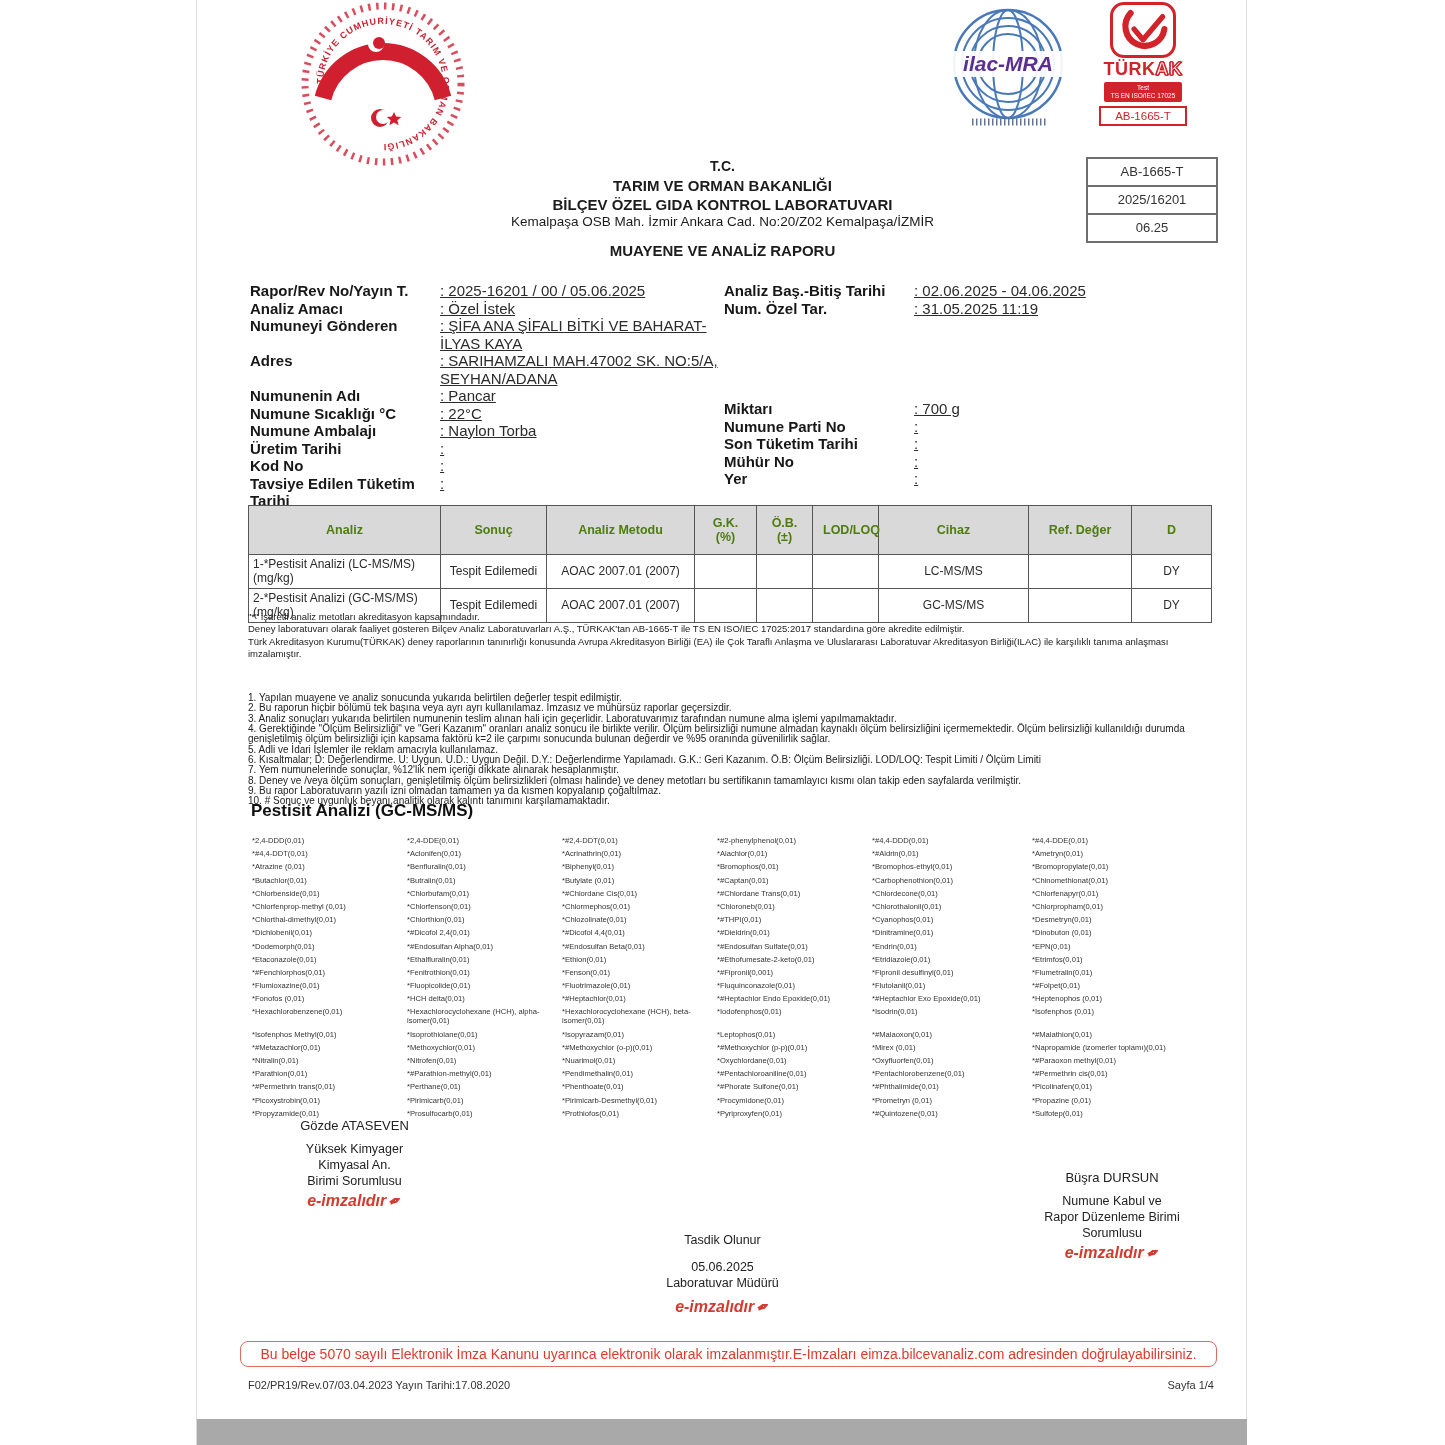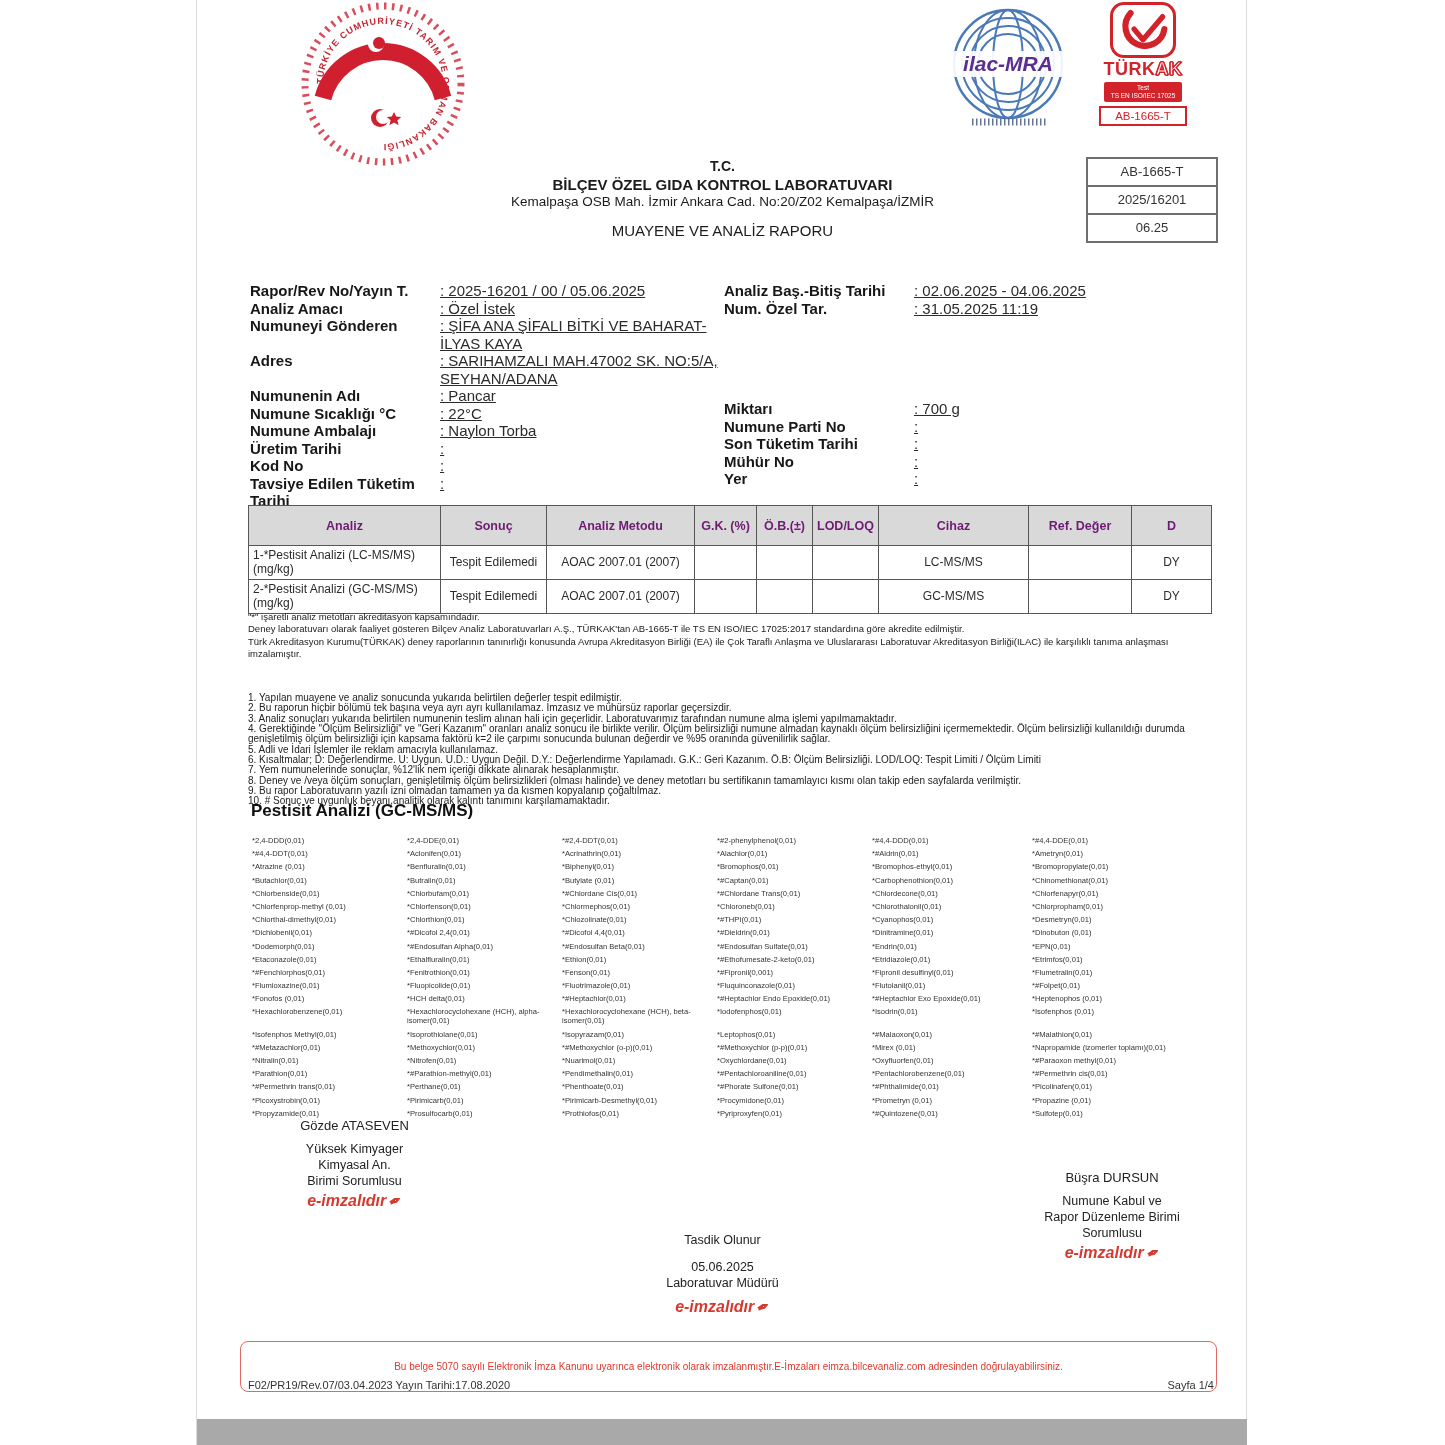--- a/index.html
+++ b/index.html
@@ -23,35 +23,35 @@
   .idboxes { position:absolute; left:1086px; top:157px; width:132px; }
   .idbox { border:2px solid #6e6e6e; height:30px; line-height:26px; text-align:center; font-size:13px; background:#fff; color:#333; }
   .idbox + .idbox { margin-top:-2px; }
 
   
   .hdr { position:absolute; top:158px; left:0; width:1445px; text-align:center; color:#1c1c1c; }
   .hdr .tc { font-size:14px; font-weight:bold; }
   .hdr .l1 { font-size:15px; font-weight:bold; margin-top:3px; }
   .hdr .l2 { font-size:15px; font-weight:bold; margin-top:2px; }
   .hdr .addr { font-size:13.5px; margin-top:1px; }
-  .hdr .title { font-size:15px; font-weight:normal; margin-top:13px; }
+  .hdr .title { font-size:15px; font-weight:bold; margin-top:13px; }
 
   
   .meta { position:absolute; top:282px; left:250px; width:966px; display:flex; }
   .meta-col-left { width:474px; }
   .meta-col-right { flex:1; }
   .meta-row { display:flex; font-size:15px; line-height:17.5px; }
   .meta-row .lbl { width:190px; font-weight:bold; flex-shrink:0; color:#171717; }
   .meta-row .val { flex:1;text-decoration:underline; }
   .meta-spacer { height:83px; }
 
   
   table.results { position:absolute; top:505px; left:248px; width:963px; border-collapse:collapse; table-layout:fixed; }
   .results th, .results td { border:1px solid #565656; }
-  .results th { background:#d9d9d9; font-size:12.5px; font-weight:bold; height:40px; text-align:center; padding:2px; color:#701a75; }
+  .results th { background:#d9d9d9; font-size:12.5px; font-weight:bold; height:40px; text-align:center; padding:10px; color:#4d7c0f; }
   .results td { font-size:12px; height:31px; text-align:center; padding:2px 4px; line-height:1.2; }
   .results td:first-child { text-align:left; white-space:pre-line; }
 
   
   .acc-notes { position:absolute; top:611px; left:248px; width:966px; font-size:9.5px; line-height:12.4px; color:#222; }
   .num-notes { position:absolute; top:693px; left:248px; width:966px; font-size:10px; line-height:10.35px; color:#222; }
 
   
   .pest-title { position:absolute; top:801px; left:251px; font-size:17px; font-weight:bold; color:#101010; }
   .pest-grid { position:absolute; top:836px; left:252px; width:962px; display:grid;
@@ -78,21 +78,21 @@
         background-image:repeating-conic-gradient(#161616 0 25%, transparent 0 50%),
                          repeating-conic-gradient(#161616 0 25%, #fff 0 50%);
         background-size:14px 14px, 10px 10px; }
   .qr .f { position:absolute; width:22px; height:22px; border:4px solid #111; background:#fff; }
   .qr .f::after { content:""; position:absolute; inset:3px; background:#111; }
   .qr .f-tl { left:1px; top:1px; } .qr .f-tr { right:1px; top:1px; } .qr .f-bl { left:1px; bottom:1px; }
   .qr-id { font-family:"Liberation Serif", serif; font-size:16px; letter-spacing:.5px; margin-top:6px; color:#111; }
 
   
   .banner { position:absolute; top:1341px; left:240px; width:977px; border:1px solid #e06a60; border-radius:8px;
-            padding:19px 8px; text-align:center; color:#e2382c; font-size:10px; }
+            padding:4px 8px; text-align:center; color:#e2382c; font-size:14px; }
   .footer { position:absolute; top:1379px; left:248px; width:966px; display:flex; justify-content:space-between;
             font-size:11px; color:#333; }
 </style>
 </head>
 <body>
 
 <div class="page">
 
   <div class="page-edge edge-l"></div>
   <div class="page-edge edge-r"></div>
@@ -150,20 +150,21 @@
 
       <div class="idbox">AB-1665-T</div>
 
       <div class="idbox">2025/16201</div>
 
       <div class="idbox">06.25</div>
     </div>
 
   <div class="hdr">
     <div class="tc">T.C.</div>
+    <div class="l1">TARIM VE ORMAN BAKANLIĞI</div>
     <div class="l2">BİLÇEV  ÖZEL GIDA KONTROL LABORATUVARI</div>
     <div class="addr">Kemalpaşa OSB Mah. İzmir Ankara Cad. No:20/Z02 Kemalpaşa/İZMİR</div>
     <div class="title">MUAYENE VE ANALİZ RAPORU</div>
   </div>
 
   <div class="meta">
     <div class="meta-col-left">
 
         <div class="meta-row">
           <span class="lbl">Rapor/Rev No/Yayın T.</span>

